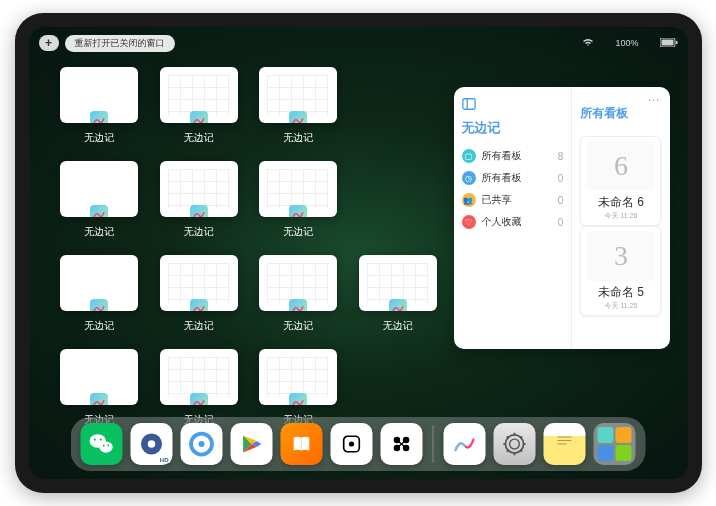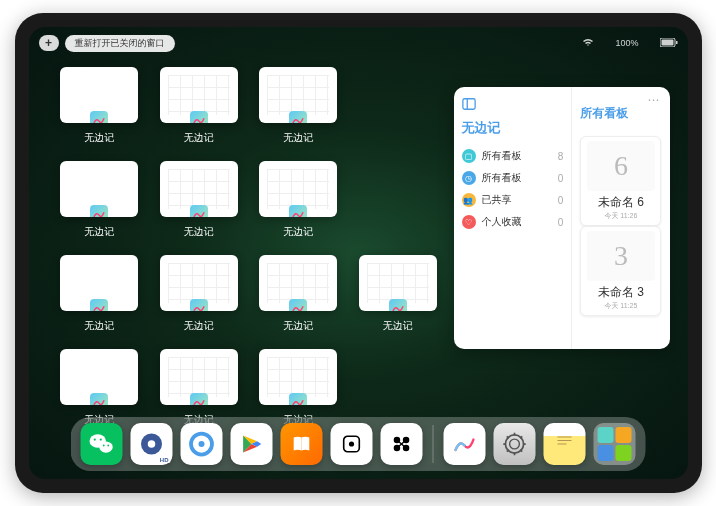--- a/index.html
+++ b/index.html
@@ -527,21 +527,21 @@
       <div class="sidebar-right">
         <div class="panel-title-right">所有看板</div>
         <div id="board-cards">
             <div class="board-card">
               <div class="board-preview">6</div>
               <div class="board-name">未命名 6</div>
               <div class="board-time">今天 11:26</div>
             </div>
             <div class="board-card">
               <div class="board-preview">3</div>
-              <div class="board-name">未命名 3</div>
+              <div class="board-name">未命名 5</div>
               <div class="board-time">今天 11:25</div>
             </div>
           </div>
       </div>
     </div>
 
     <div class="dock" id="dock">
         <div class="dock-icon" style="background: rgb(7, 193, 96);">
           <svg viewBox="0 0 40 40" width="30" height="30">
             <ellipse cx="15" cy="16" rx="11" ry="9" fill="#fff"></ellipse>

